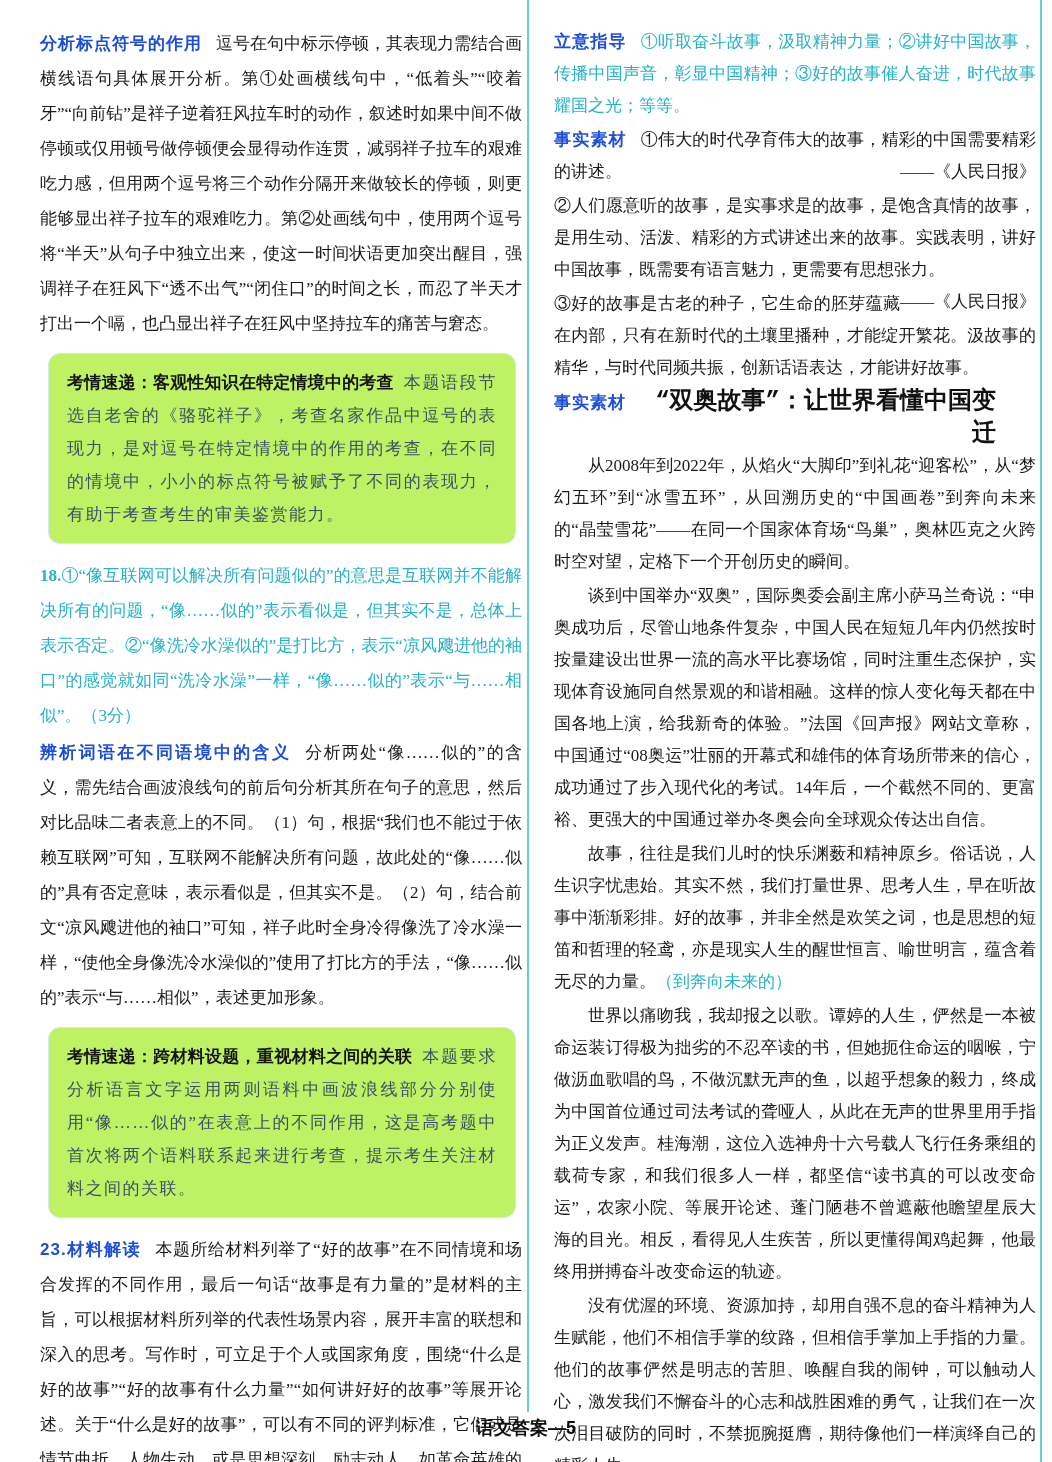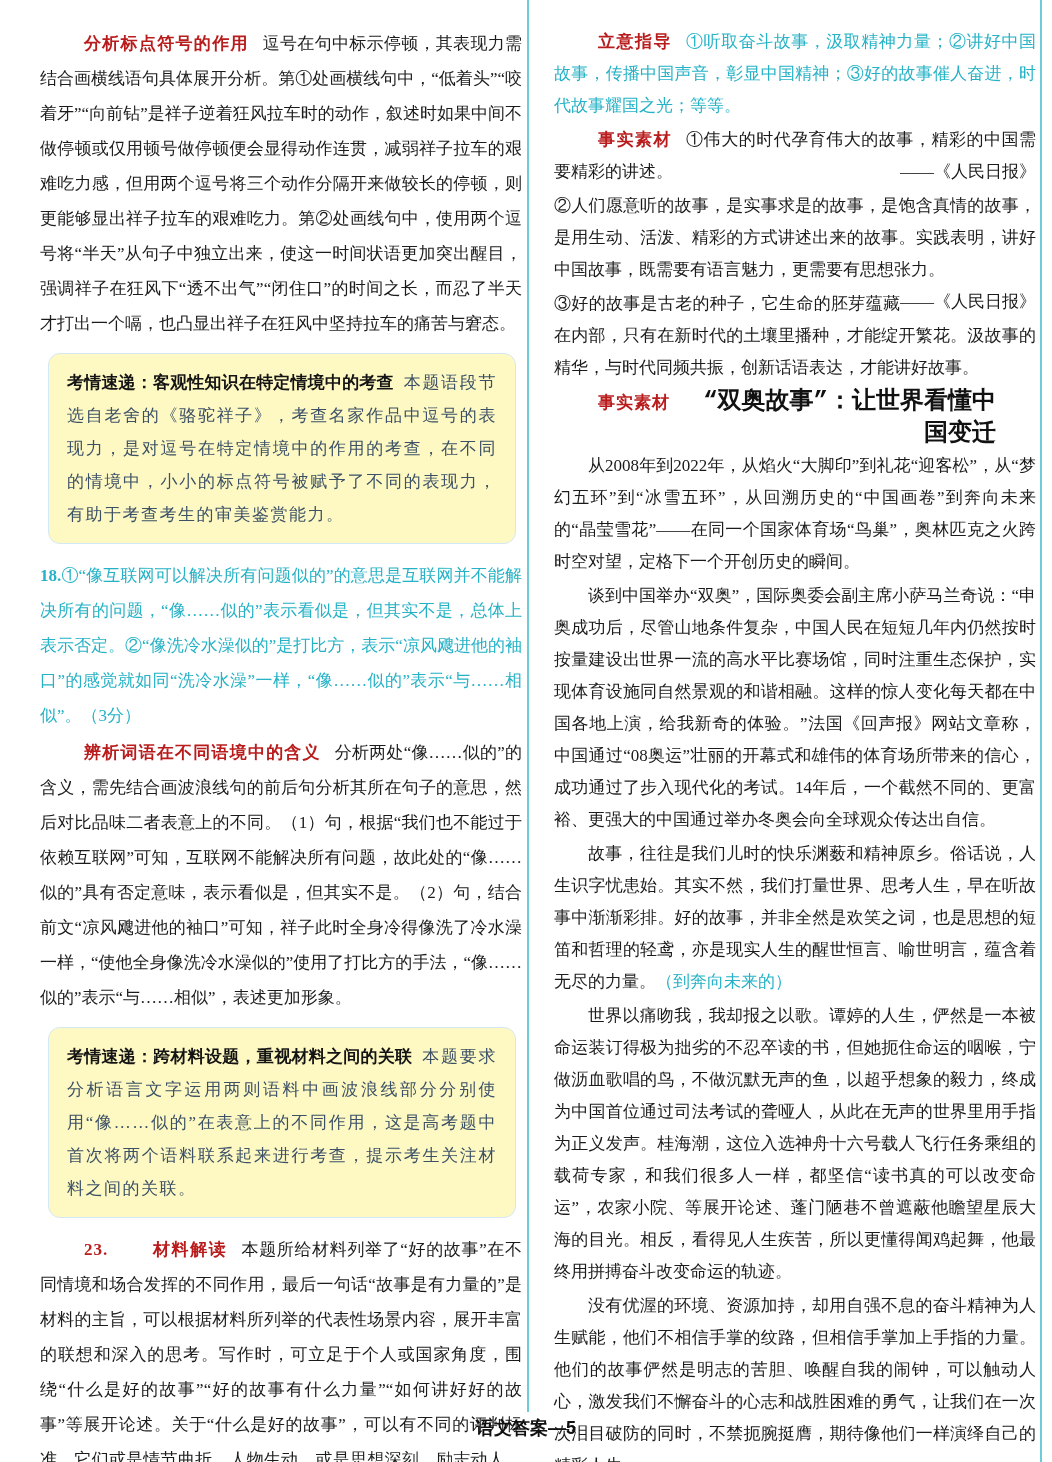--- a/index.html
+++ b/index.html
@@ -27,28 +27,28 @@
     position:absolute; left:527px; top:0; width:2px; height:1412px;
     background:#6ecbd8;
   }
   .edge-line{
     position:absolute; right:10px; top:0; width:2px; height:1462px;
     background:#6ecbd8;
   }
   p{ margin:0; }
   .para{ margin-bottom:2px; }
   .lbl{
-    color:#b91c1c; font-weight:bold;
-    font-family:Liberation Serif, serif;
-    margin-right:14px; letter-spacing:1px;margin-left:44px;
+    color:#1d4ed8; font-weight:bold;
+    font-family:Liberation Sans, sans-serif;
+    margin-right:14px; letter-spacing:1px;
   }
   .teal{ color:#25b2c6; }
   .bold{ font-weight:bold; }
   .box{
-    background:#fef9c3;
+    background:#bef264;
     border:1px solid #d3e8f7;
     border-radius:12px;
     padding:12px 18px;
     margin:12px 0 14px 8px;
     line-height:33px;
     color:#3c5166;
     letter-spacing:1.5px;
     width:430px;
   }
   .box-title{

